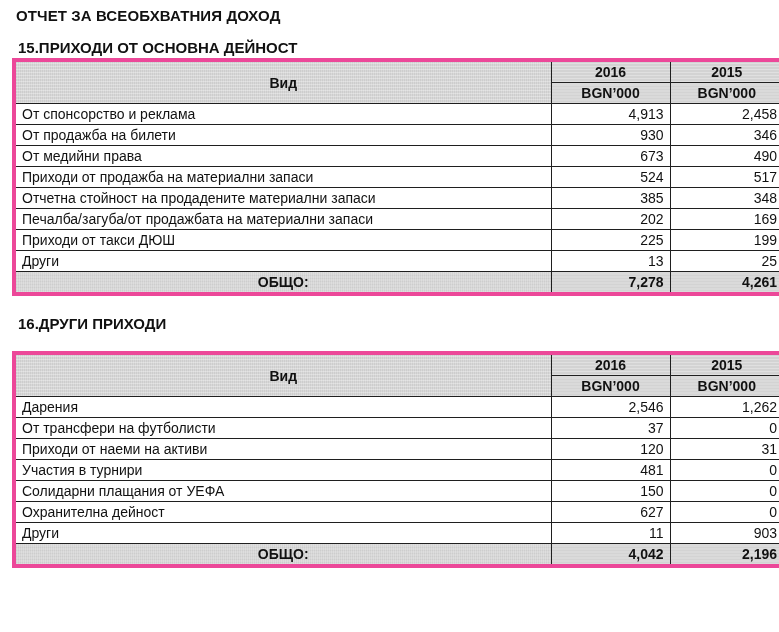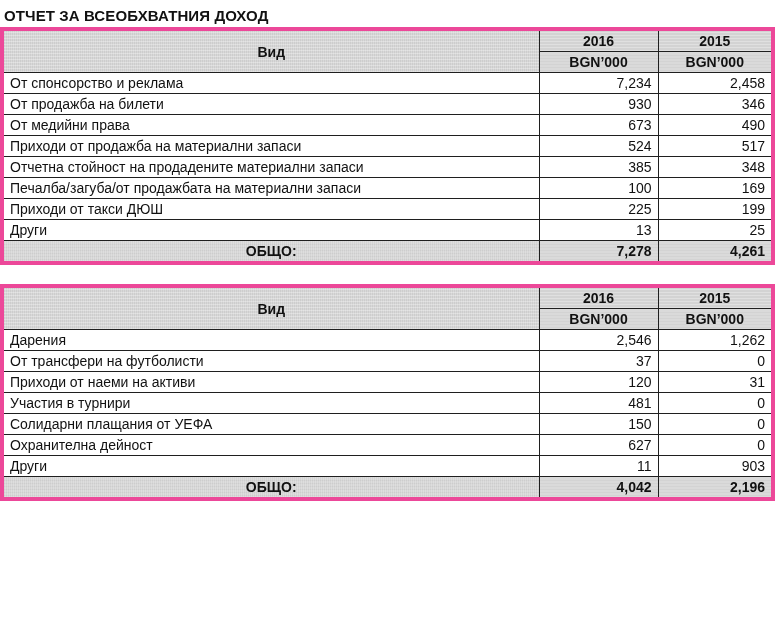--- a/index.html
+++ b/index.html
@@ -2,21 +2,21 @@
 <html><head>
 <meta charset="utf-8">
 <style>
   * { box-sizing: border-box; }
   html, body { margin: 0; padding: 0; background: #ffffff; }
   body {
     width: 779px; height: 632px; overflow: hidden;
     font-family: "Liberation Sans", sans-serif;
     color: #111111;
   }
-  .page { padding: 4px 4px 0 0; }
+  .page { padding: 4px 4px 0 12px; }
 
   .doc-title {
     font-size: 15px; font-weight: bold; line-height: 19px;
     margin: 2px 0 0 4px; letter-spacing: 0.1px;
   }
   .section-heading {
     font-size: 15px; font-weight: bold; line-height: 17px;
     margin: 14px 0 0 6px;
   }
   .section-heading.second { margin-top: 19px; }
@@ -64,20 +64,21 @@
     max-width: 752px;
   }
 </style>
 </head>
 <body>
 
 <div class="page">
 
   <div class="doc-title">ОТЧЕТ ЗА ВСЕОБХВАТНИЯ ДОХОД</div>
 
+  <div class="section-heading">15.ПРИХОДИ ОТ ОСНОВНА ДЕЙНОСТ</div>
 
   <table class="fin">
     <colgroup>
         <col class="c-vid">
         <col class="c-2016">
         <col class="c-2015">
       </colgroup>
     <thead>
       <tr>
         <th class="vid-head shaded" rowspan="2">Вид</th>
@@ -85,21 +86,21 @@
         <th class="year-head shaded">2015</th>
       </tr>
       <tr>
         <th class="unit-head shaded">BGN’000</th>
         <th class="unit-head shaded">BGN’000</th>
       </tr>
     </thead>
     <tbody>
       <tr>
         <td class="label-cell">От спонсорство и реклама</td>
-        <td class="num-cell">7,234</td>
+        <td class="num-cell">4,913</td>
         <td class="num-cell">2,458</td>
       </tr>
       <tr>
         <td class="label-cell">От продажба на билети</td>
         <td class="num-cell">930</td>
         <td class="num-cell">346</td>
       </tr>
       <tr>
         <td class="label-cell">От медийни права</td>
         <td class="num-cell">673</td>
@@ -110,21 +111,21 @@
         <td class="num-cell">524</td>
         <td class="num-cell">517</td>
       </tr>
       <tr>
         <td class="label-cell">Отчетна стойност на продадените материални запаси</td>
         <td class="num-cell">385</td>
         <td class="num-cell">348</td>
       </tr>
       <tr>
         <td class="label-cell">Печалба/загуба/от продажбата на материални запаси</td>
-        <td class="num-cell">100</td>
+        <td class="num-cell">202</td>
         <td class="num-cell">169</td>
       </tr>
       <tr>
         <td class="label-cell">Приходи от такси ДЮШ</td>
         <td class="num-cell">225</td>
         <td class="num-cell">199</td>
       </tr>
       <tr>
         <td class="label-cell">Други</td>
         <td class="num-cell">13</td>
@@ -132,20 +133,21 @@
       </tr>
       <tr class="total-row">
         <td class="total-label shaded">ОБЩО:</td>
         <td class="num-cell shaded">7,278</td>
         <td class="num-cell shaded">4,261</td>
       </tr>
     </tbody>
   </table>
 
 
+  <div class="section-heading second">16.ДРУГИ ПРИХОДИ</div>
 
   <table class="fin second">
     <colgroup>
         <col class="c-vid">
         <col class="c-2016">
         <col class="c-2015">
       </colgroup>
     <thead>
       <tr>
         <th class="vid-head shaded" rowspan="2">Вид</th>

